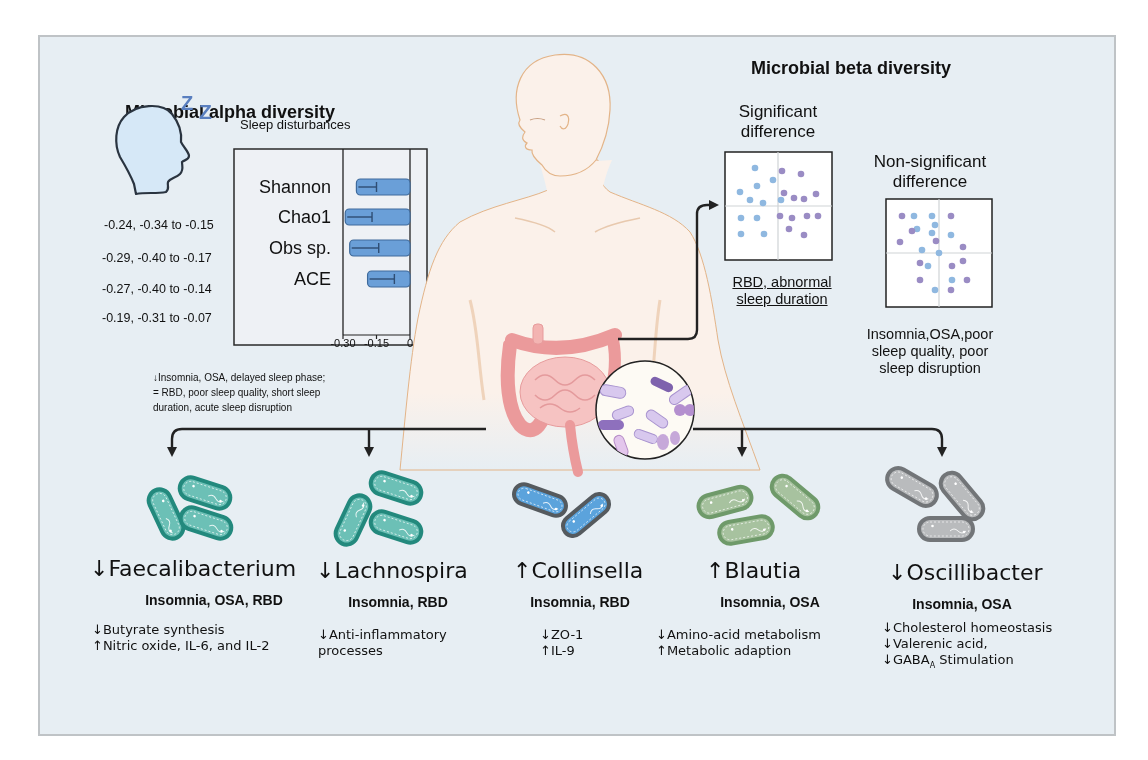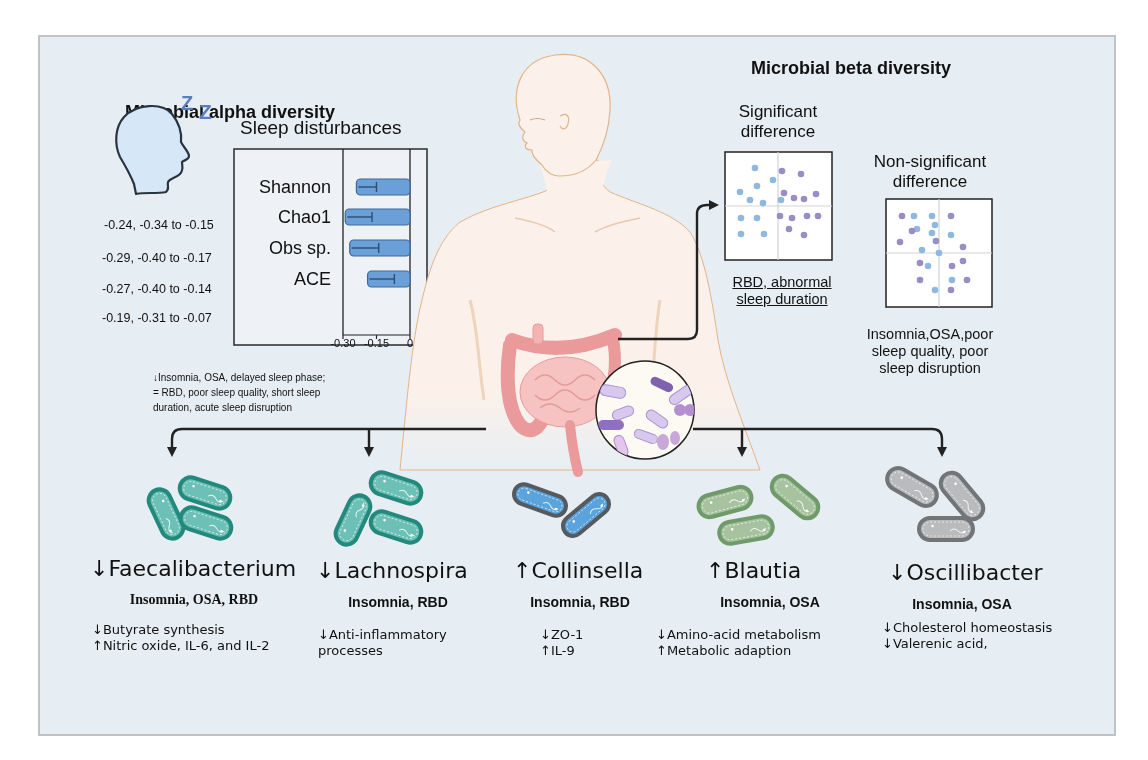--- a/index.html
+++ b/index.html
@@ -33,21 +33,21 @@
   <path d="M22,92 C18,82 14,75 8,65 C2,52 3,35 12,25 C24,12 50,10 60,22 C68,32 70,40 69,50 C72,56 77,60 77,64 C77,68 72,68 70,70 C70,74 72,78 68,82 C64,86 58,86 56,90 C55,94 58,96 54,100 C44,102 34,100 24,102 Z" fill="#d6e8f7" stroke="#2a3440" stroke-width="2.2" stroke-linejoin="round"></path>
 </svg>
 <div class="abs" style="left:181px; top:92px; font-size:20px; font-weight:bold; color:#5a7fbf;">Z</div>
 <div class="abs" style="left:199px; top:100px; font-size:21px; font-weight:bold; color:#5a7fbf;">Z</div>
 
 <div class="abs ci-label" style="left:104px; top:218px;">-0.24, -0.34 to -0.15</div>
 <div class="abs ci-label" style="left:102px; top:251px;">-0.29, -0.40 to -0.17</div>
 <div class="abs ci-label" style="left:102px; top:282px;">-0.27, -0.40 to -0.14</div>
 <div class="abs ci-label" style="left:102px; top:311px;">-0.19, -0.31 to -0.07</div>
 
-<div class="abs" style="left:240px; top:117px; font-size:19px;">Sleep disturbances</div>
+<div class="abs" style="left:240px; top:117px; font-size:13px;">Sleep disturbances</div>
 
 <svg id="alpha-chart" style="left:0; top:0;" width="1148" height="760">
   <rect x="234" y="149" width="193" height="196" fill="#eef1f5" stroke="#2a2a2a" stroke-width="1.5"></rect>
   <g id="chart-marks">
       <line x1="343" y1="149" x2="343" y2="335" stroke="#222" stroke-width="1.3"></line>
       <line x1="410" y1="149" x2="410" y2="335" stroke="#222" stroke-width="1.3"></line>
       <text x="331" y="193" class="chart-label">Shannon</text>
       <rect x="356.4" y="179" width="53.60000000000002" height="16" rx="4" fill="#6a9fd8" stroke="#3e6a9b" stroke-width="1.2"></rect>
       <line x1="358.4" y1="187" x2="376.5" y2="187" stroke="#2f4d73" stroke-width="1.4"></line>
       <line x1="376.5" y1="182" x2="376.5" y2="192" stroke="#2f4d73" stroke-width="1.4"></line>
@@ -318,21 +318,21 @@
       <rect x="923" y="522" width="46" height="14" rx="7" fill="none" stroke="#ffffff" stroke-width="0.8" stroke-dasharray="2 2" opacity="0.8"></rect>
       <path d="M950,531 q4,-4 8,0 t8,0" fill="none" stroke="#ffffff" stroke-width="1" opacity="0.85"></path>
       <circle cx="932.5" cy="526" r="1.3" fill="#fff"></circle>
       <circle cx="964" cy="532" r="1.3" fill="#fff"></circle>
     </g>
   </svg>
 
 <div class="abs genus" style="left:90px; top:556px;">
   <span>↓</span><span>Faecalibacterium</span>
 </div>
-<div class="abs cond center" style="left:96px; top:592px; width:196px;font-family:Liberation Serif, serif;">Insomnia, OSA, RBD</div>
+<div class="abs cond center" style="left:116px; top:592px; width:196px;">Insomnia, OSA, RBD</div>
 <div class="abs effect" style="left:92px; top:622px; width:212px;">
   <div>↓Butyrate synthesis</div>
   <div>↑Nitric oxide, IL-6, and IL-2</div>
 </div>
 
 <div class="abs genus" style="left:316px; top:558px;">
   <span>↓</span><span>Lachnospira</span>
 </div>
 <div class="abs cond center" style="left:318px; top:594px; width:160px;">Insomnia, RBD</div>
 <div class="abs effect" style="left:318px; top:627px; width:160px;">
@@ -358,13 +358,14 @@
   <div>↑Metabolic adaption</div>
 </div>
 
 <div class="abs genus" style="left:888px; top:560px;">
   <span>↓</span><span>Oscillibacter</span>
 </div>
 <div class="abs cond center" style="left:897px; top:596px; width:130px;">Insomnia, OSA</div>
 <div class="abs effect" style="left:882px; top:620px; width:200px;">
   <div>↓Cholesterol homeostasis</div>
   <div>↓Valerenic acid,</div>
+  <div><span>↓GABA</span><sub style="font-size:8px;">A</sub><span> Stimulation</span></div>
 </div>
 
 </body></html>

